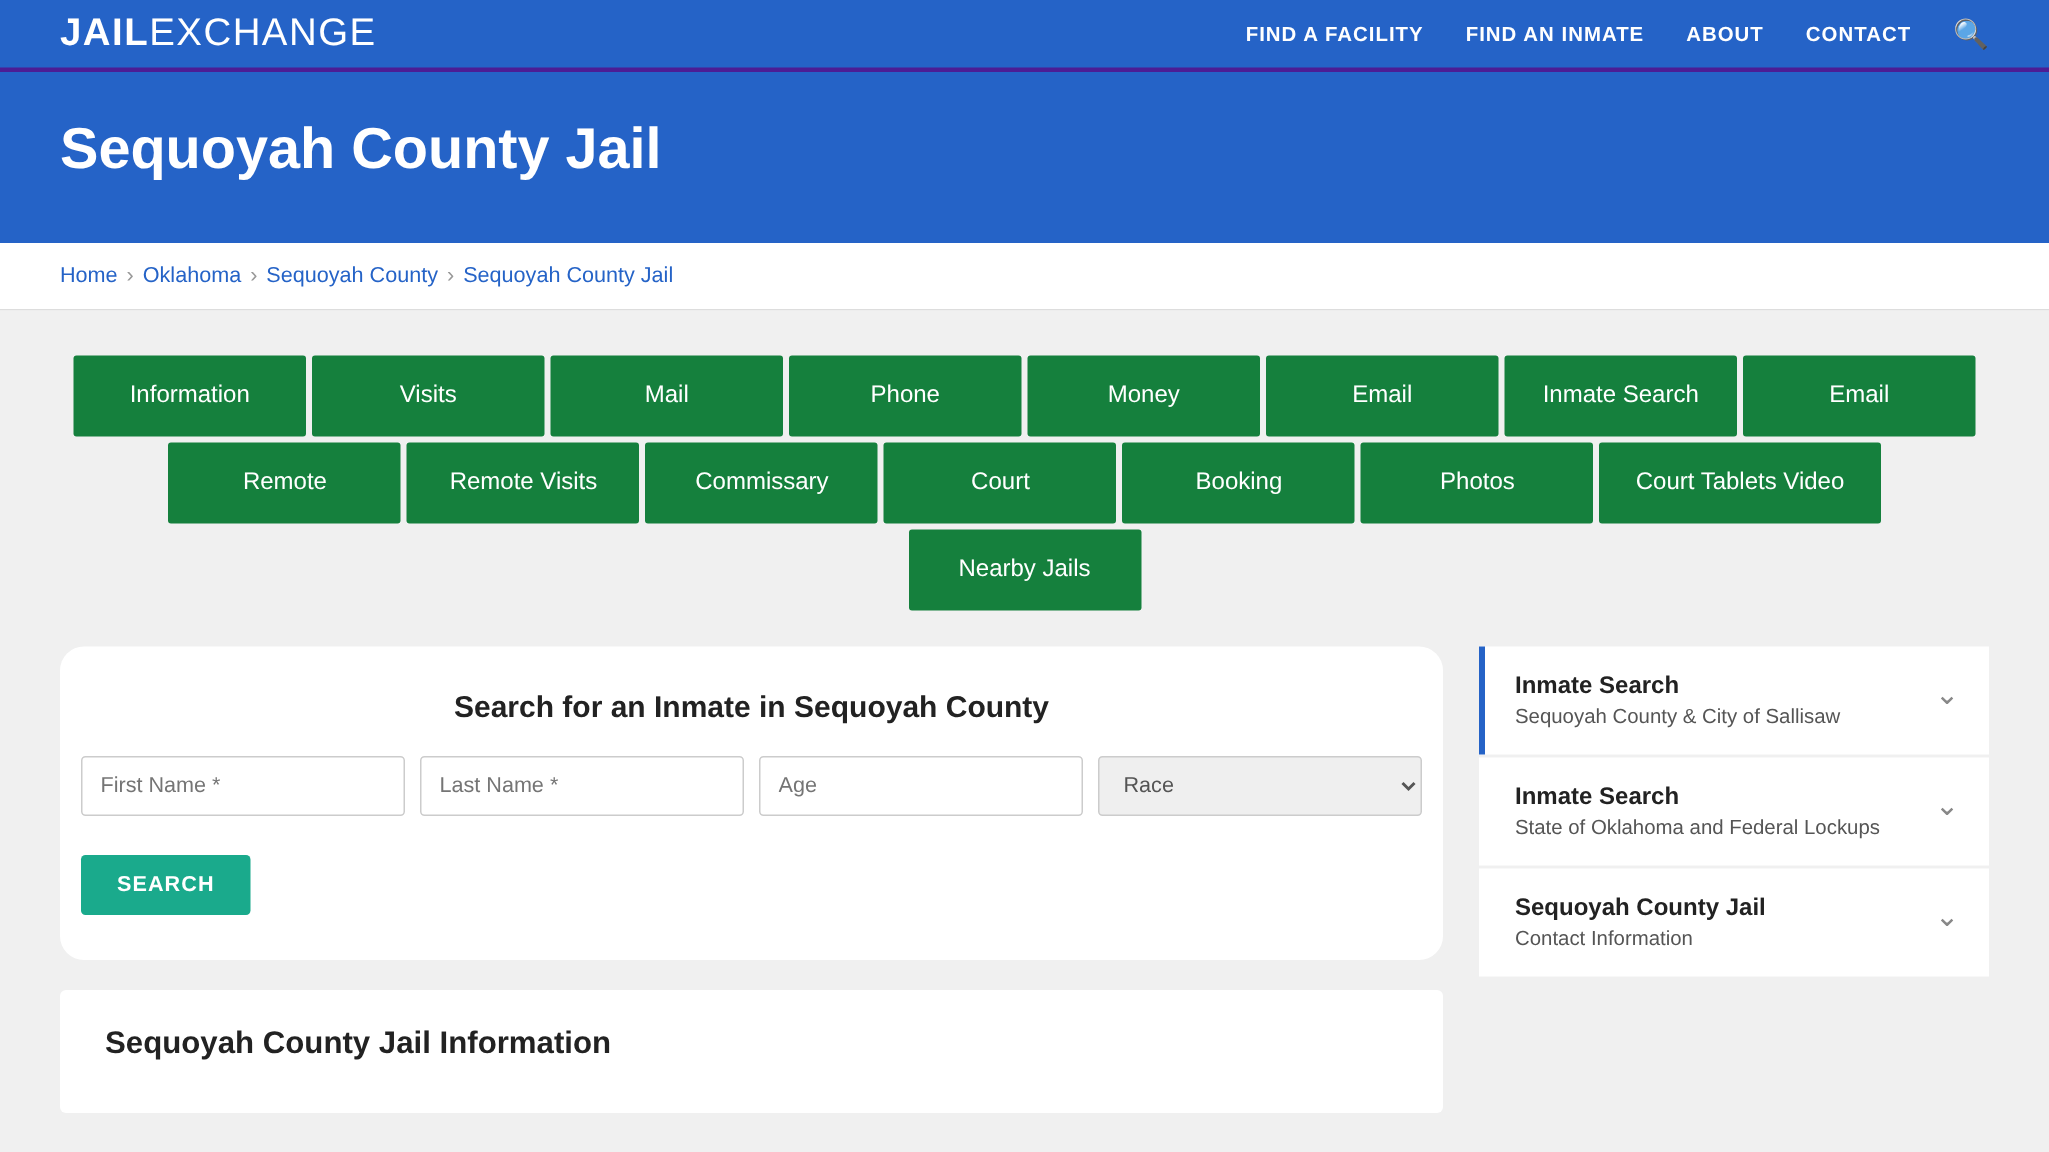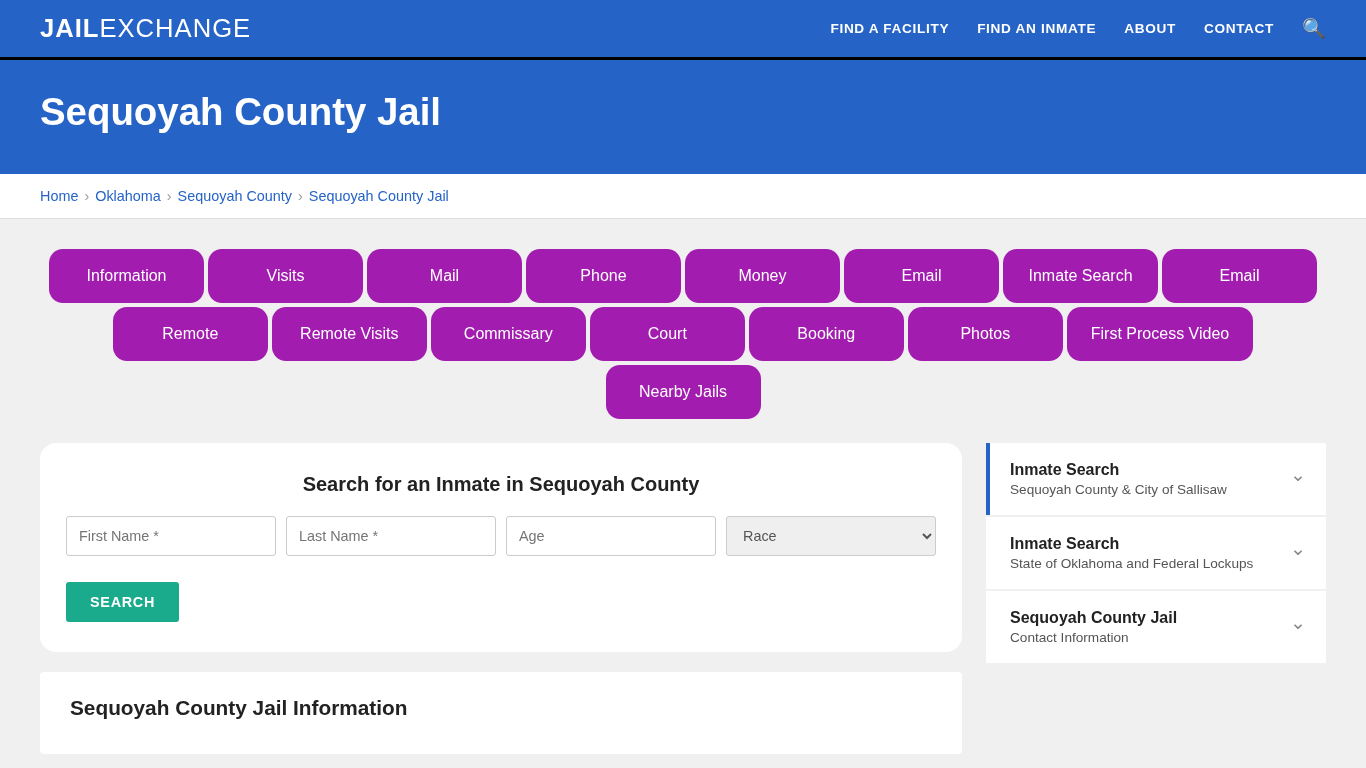--- a/index.html
+++ b/index.html
@@ -5,22 +5,22 @@
     * { box-sizing: border-box; margin: 0; padding: 0; }
     body { font-family: Arial, sans-serif; background: #f0f0f0; color: #333; }
 
     
     .header {
       background: #2563c7;
       display: flex;
       align-items: center;
       justify-content: space-between;
       padding: 0 40px;
-      height: 60px;
-      border-bottom: 3px solid #000000;
+      height: 48px;
+      border-bottom: 3px solid #4c1d95;
     }
     .logo {
       font-size: 1.6rem;
       font-weight: 900;
       color: #fff;
       letter-spacing: 1px;
     }
     .logo span.exchange {
       color: #fff;
       font-weight: 400;
@@ -85,44 +85,44 @@
 
     
     .nav-buttons {
       display: flex;
       flex-wrap: wrap;
       justify-content: center;
       gap: 4px;
       margin-bottom: 24px;
     }
     .nav-btn {
-      background: #a21caf;
+      background: #15803d;
       color: #fff;
       border: none;
       padding: 18px 24px;
       font-size: 1rem;
       font-weight: 500;
       cursor: pointer;
       min-width: 155px;
       text-align: center;
-      border-radius: 14px;
+      border-radius: 2px;
     }
 
     
     .two-col {
       display: flex;
       gap: 24px;
       align-items: flex-start;
     }
 
     
     .search-card {
       background: #fff;
       border-radius: 16px;
-      padding: 30px 26px 30px;
+      padding: 30px 14px 30px;
       flex: 1;
     }
     .search-card h2 {
       text-align: center;
       font-size: 1.25rem;
       font-weight: 700;
       margin-bottom: 20px;
       color: #222;
     }
     .search-fields {
@@ -249,21 +249,21 @@
     <button class="nav-btn">Money</button>
     <button class="nav-btn">Email</button>
     <button class="nav-btn">Inmate Search</button>
     <button class="nav-btn">Email</button>
     <button class="nav-btn">Remote</button>
     <button class="nav-btn">Remote Visits</button>
     <button class="nav-btn">Commissary</button>
     <button class="nav-btn">Court</button>
     <button class="nav-btn">Booking</button>
     <button class="nav-btn">Photos</button>
-    <button class="nav-btn">First Process Video</button>
+    <button class="nav-btn">Court Tablets Video</button>
     <button class="nav-btn">Nearby Jails</button>
   </div>
 
   <div class="two-col">
 
     <div style="flex:1;">
 
       <div class="search-card">
         <h2>Search for an Inmate in Sequoyah County</h2>
         <div class="search-fields">

